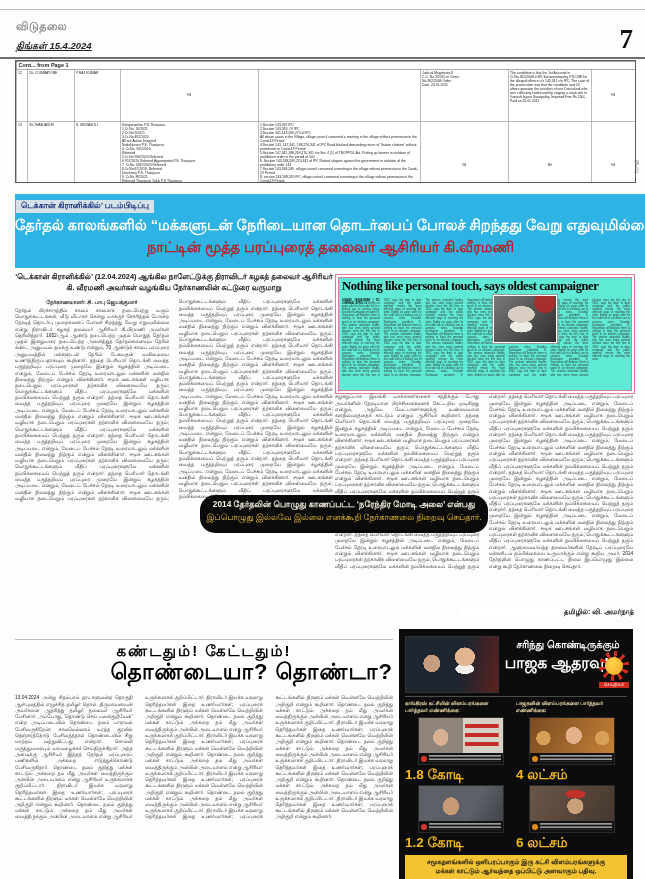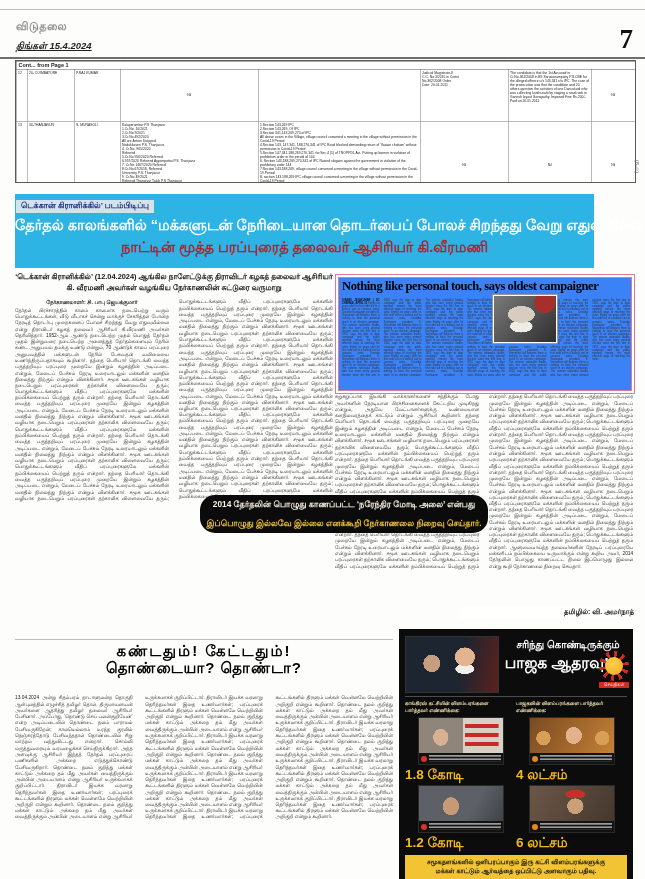--- a/index.html
+++ b/index.html
@@ -14,54 +14,54 @@
   .headrule{height:1.5px;background:#6f6f6f;}
   
   .tablewrap{left:15px;top:60px;width:619px;height:121px;overflow:hidden;border:1px solid #5a5a5a;background:#fff;}
   .tscale{width:1238px;height:242px;transform:scale(0.5);transform-origin:0 0;}
   .ctable{border-collapse:collapse;table-layout:fixed;width:1238px;font-size:6.8px;line-height:1.18;color:#222;}
   .ctable td{border:1px solid #777;vertical-align:top;padding:2px 3px;overflow:hidden;}
   .ctable .tb-title{font-weight:bold;font-size:11px;border:1px solid #555;padding:1px 4px;}
   .prelist{white-space:pre-line;}
   .nilcell{text-align:center;vertical-align:middle !important;}
   
-  .banner{left:15px;top:194px;width:579px;height:74px;background:#2db3e4;}
+  .banner{left:15px;top:194px;width:631px;height:74px;background:#2db3e4;}
   .kicker{display:inline-block;margin:1px 0 0 1px;background:#d6e2ea;color:#17307a;font-weight:bold;font-size:8px;padding:1.5px 5px;}
   .bheadline{margin-top:4px;text-align:center;color:#fff;font-weight:bold;font-size:14.5px;white-space:nowrap;}
   .bsub{margin-top:4px;text-align:center;color:#bb1d22;font-weight:bold;font-size:14.5px;}
   
   .lede{left:15px;top:272px;width:318px;font-weight:bold;font-size:7.4px;line-height:1.45;text-align:center;color:#111;}
   .colsbox{overflow:hidden;}
   .s07{transform:scale(0.7);transform-origin:0 0;text-align:justify;font-size:6.9px;line-height:1.3;color:#1c1c1c;}
   .cols2L{width:454px;height:489px;column-count:2;column-gap:14px;}
   .cols2R{width:426px;height:352px;column-count:2;column-gap:14px;}
   .cols3B{width:540px;height:262px;column-count:3;column-gap:18px;}
   .subh{font-weight:bold;text-align:center;font-size:7.6px;margin-bottom:2px;}
   
-  .ebox{left:335px;top:274px;width:298px;height:118px;background:#3b82f6;border:1px solid #dd7a99;
+  .ebox{left:335px;top:274px;width:298px;height:118px;background:#5eead4;border:1px solid #dd7a99;
         box-shadow:inset 0 0 0 2px #fff, inset 0 0 0 3px #dd7a99;}
   .etitle{font-family:"Liberation Serif","DejaVu Serif",serif;font-weight:bold;font-size:12.5px;letter-spacing:-0.4px;
           color:#000;padding:4px 6px 1px 6px;white-space:nowrap;}
   .ecolswrap{position:absolute;left:6px;top:23px;width:288px;height:91px;overflow:hidden;}
   .s05{transform:scale(0.5);transform-origin:0 0;width:576px;height:182px;column-count:7;column-gap:8px;
        font-size:5.2px;line-height:1.2;text-align:justify;color:#333;}
   .ebyline{font-weight:bold;font-size:5.2px;color:#111;}
   .eport{position:absolute;left:157px;top:20px;width:62px;height:46px;border:1px solid #fff;box-shadow:0 0 0 1px #999;
     background:
       radial-gradient(circle at 82% 14%, #a62f2b 0 16%, rgba(0,0,0,0) 17%),
       radial-gradient(ellipse 36% 30% at 44% 40%, #d6ccbf 0 60%, rgba(0,0,0,0) 61%),
       radial-gradient(ellipse 30% 22% at 44% 66%, #efece6 0 60%, rgba(0,0,0,0) 61%),
       linear-gradient(135deg,#7a7a7a 0%,#2e2e2e 100%);}
   .band{left:200px;top:495px;width:288px;height:38px;background:#0b0b0b;text-align:center;z-index:6;border-radius:15px;}
   .band .b1{margin-top:4px;font-weight:bold;font-size:8.3px;color:#f8f2e2;}
-  .band .b2{margin-top:8px;font-weight:bold;font-size:8.3px;color:#f0c23c;}
+  .band .b2{margin-top:2px;font-weight:normal;font-size:8.3px;color:#f0c23c;}
   .abyline{left:460px;top:607px;width:170px;text-align:right;font-weight:bold;font-size:7px;background:#fff;z-index:5;padding:1px 0 1px 4px;}
   
   .blh1{left:15px;top:642px;width:378px;text-align:center;font-weight:bold;font-size:15px;letter-spacing:2px;color:#000;}
-  .blh2{left:15px;top:659px;width:378px;text-align:center;font-weight:bold;font-size:15px;letter-spacing:1px;color:#000;}
+  .blh2{left:15px;top:659px;width:378px;text-align:right;font-weight:bold;font-size:22px;letter-spacing:1px;color:#000;}
   
   .brad{left:399px;top:629px;width:234px;height:285px;background:#0c0c0c;color:#fff;padding:6px;box-sizing:border-box;}
   .brtop{position:relative;height:58px;}
   .msphoto{position:absolute;left:0;top:1px;width:92px;height:55px;border:1px solid #333;
     background:
       radial-gradient(ellipse 15% 26% at 28% 48%, #c79d80 0 60%, rgba(0,0,0,0) 61%),
       radial-gradient(ellipse 18% 28% at 64% 36%, #e2b48f 0 60%, rgba(0,0,0,0) 61%),
       radial-gradient(ellipse 17% 15% at 64% 58%, #f2efe9 0 60%, rgba(0,0,0,0) 61%),
       linear-gradient(100deg,#1d2531 0 60%, #5c211d 100%);}
   .brhead{position:absolute;left:94px;top:4px;width:138px;text-align:center;}

